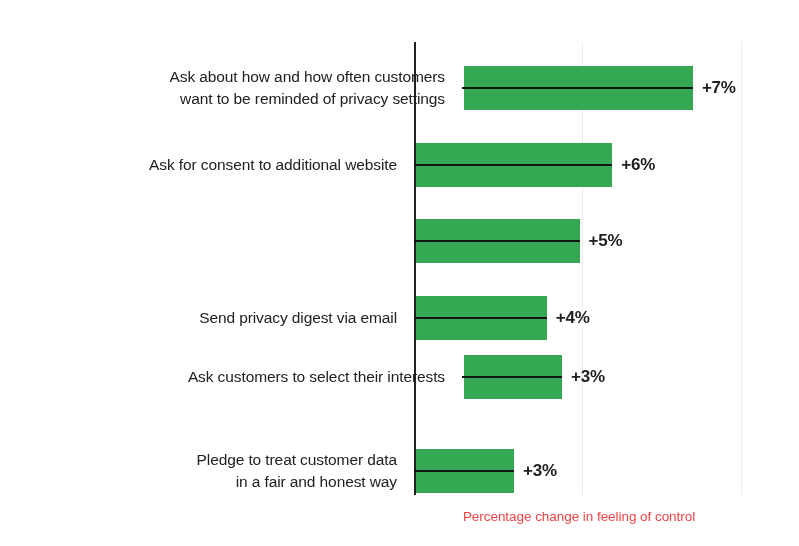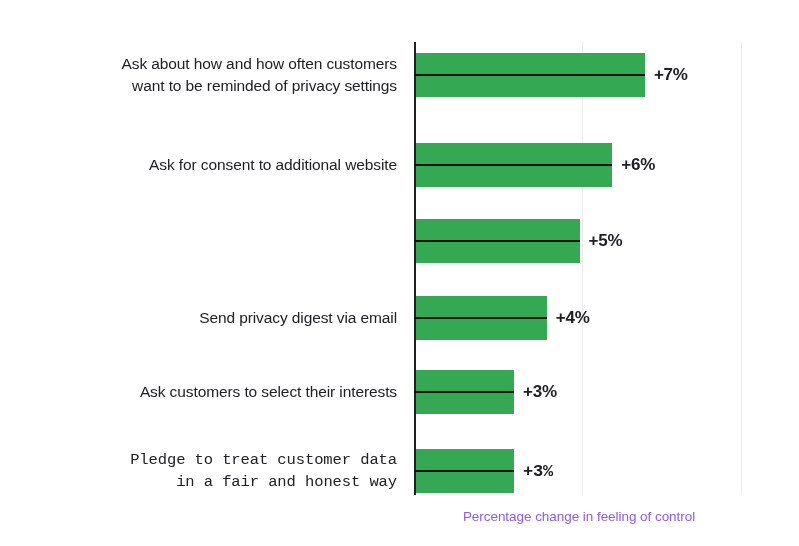--- a/index.html
+++ b/index.html
@@ -98,36 +98,36 @@
   }
 
   
   #axis-caption {
     position: absolute;
     left: 414px;
     width: 330px;
     top: 509px;
     text-align: center;
     font-size: 13.5px;
-    color: #8b5cf6;
+    color: #ef4444;
     letter-spacing: -0.05px;
   }
 </style>
 </head>
 <body>
 
 <div id="chart-root">
 
   <div class="gridline" style="left:582px;"></div>
   <div class="gridline" style="left:741px;"></div>
 
   <div id="value-axis-line"></div>
 
   <div id="rows">
-      <div class="bar-row" style="top: 53px;">
+      <div class="bar-row" style="top: 66px; margin-left: 48px;">
         <div class="cat-label">Ask about how and how often customers
 want to be reminded of privacy settings</div>
         <div class="bar-wrap" style="width: 228.9px;">
           <div class="bar" style="width: 228.9px; background: rgb(52, 168, 83);"></div>
           <div class="bar-midline" style="width: 230.9px;"></div>
         </div>
         <div class="value-label" style="left: 653.9px;">+7%</div>
       </div>
       <div class="bar-row" style="top: 142.6px;">
         <div class="cat-label">Ask for consent to additional website</div>
@@ -145,29 +145,29 @@
         <div class="value-label" style="left: 588.5px;">+5%</div>
       </div>
       <div class="bar-row" style="top: 295.8px; padding-left: 16px;">
         <div class="cat-label">Send privacy digest via email</div>
         <div class="bar-wrap" style="width: 130.8px;">
           <div class="bar" style="width: 130.8px; background: rgb(52, 168, 83);"></div>
           <div class="bar-midline" style="width: 132.8px;"></div>
         </div>
         <div class="value-label" style="left: 555.8px;">+4%</div>
       </div>
-      <div class="bar-row" style="top: 370px;">
+      <div class="bar-row" style="top: 355px; margin-left: 48px;">
         <div class="cat-label">Ask customers to select their interests</div>
         <div class="bar-wrap" style="width: 98.1px;">
           <div class="bar" style="width: 98.1px; background: rgb(52, 168, 83);"></div>
           <div class="bar-midline" style="width: 100.1px;"></div>
         </div>
         <div class="value-label" style="left: 523.1px;">+3%</div>
       </div>
-      <div class="bar-row" style="top: 449px; font-family: Liberation Mono, monospace;">
+      <div class="bar-row" style="top: 449px;">
         <div class="cat-label">Pledge to treat customer data
 in a fair and honest way</div>
         <div class="bar-wrap" style="width: 98.1px;">
           <div class="bar" style="width: 98.1px; background: rgb(52, 168, 83);"></div>
           <div class="bar-midline" style="width: 100.1px;"></div>
         </div>
         <div class="value-label" style="left: 523.1px;">+3%</div>
       </div>
     </div>
 

